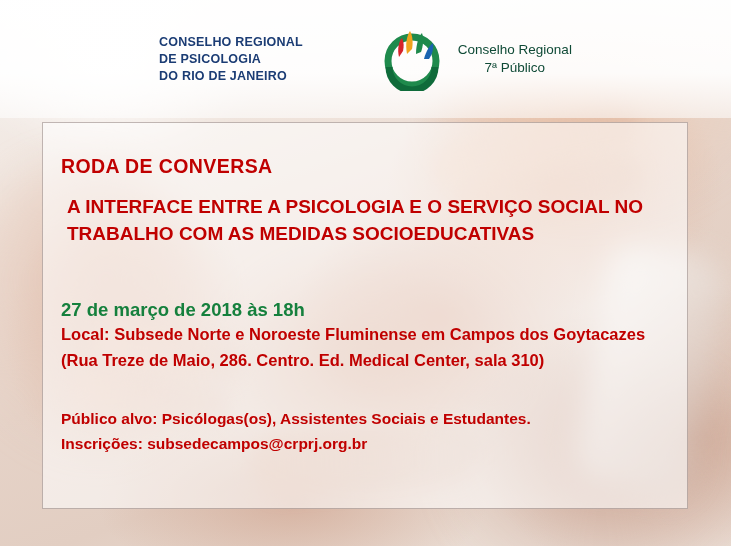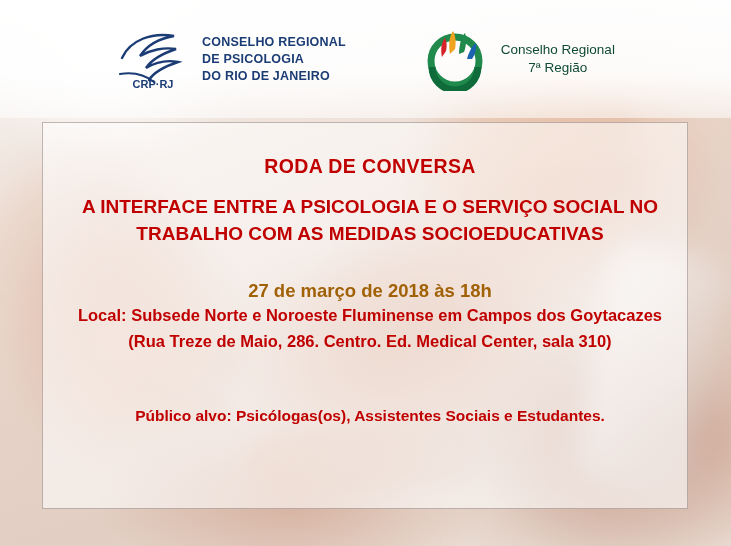--- a/index.html
+++ b/index.html
@@ -149,57 +149,56 @@
     position: absolute;
     left: 42px;
     top: 122px;
     width: 646px;
     height: 387px;
     border: 1px solid rgba(120,100,95,0.45);
     background: rgba(255,255,255,0.58);
     z-index: 4;
     box-sizing: border-box;
     padding: 22px 8px 0 18px;
-    text-align: center;
   }
 
   .t-title {
     color: #c00000;
     font-weight: bold;
     font-size: 19.5px;
     letter-spacing: .4px;
     margin-top: 10px;
   }
   .t-subject {
     color: #c00000;
     font-weight: bold;
     font-size: 19px;
     line-height: 1.42;
     margin-top: 16px;
     padding: 0 6px;
   }
   .t-date {
-    color: #a16207;
+    color: #15803d;
     font-weight: bold;
     font-size: 18.5px;
-    margin-top: 32px;
+    margin-top: 51px;
   }
   .t-local {
     color: #c00000;
     font-weight: bold;
     font-size: 16.5px;
     line-height: 1.6;
   }
   .t-local .line2 { display: block; }
   .t-audience {
     color: #c00000;
     font-weight: bold;
     font-size: 15.5px;
     line-height: 1.62;
-    margin-top: 48px;
+    margin-top: 32px;
   }
   .t-audience .line2 { display: block; }
 </style>
 </head>
 <body>
 
 <div class="poster">
 
   <div class="bg">
     <div class="bg-blur-5"></div>
@@ -212,59 +211,53 @@
     <div class="finger f3"></div>
     <div class="finger f4"></div>
     <div class="finger f5"></div>
     <div class="cuff"></div>
     <div class="white-band"></div>
   </div>
 
   <div class="header">
 
     <div class="logo-crp">
-      <div class="crp-mark">
-        <svg viewBox="0 0 74 62" width="74" height="62" aria-hidden="true">
-          <path d="M6 30 C14 12, 36 4, 58 8 C46 10, 32 16, 24 28 C34 22, 48 19, 60 21 C48 25, 36 31, 30 40 C40 34, 52 32, 62 34 C50 38, 38 44, 33 52" fill="none" stroke="#1b3c74" stroke-width="2.4" stroke-linecap="round"></path>
-          <path d="M4 46 C16 44, 28 46, 38 54" fill="none" stroke="#1b3c74" stroke-width="2.2" stroke-linecap="round"></path>
-          <text x="37" y="60" text-anchor="middle" font-family="Liberation Sans, sans-serif" font-size="11" font-weight="bold" fill="#1b3c74">CRP·RJ</text>
-        </svg>
-      </div>
       <div class="crp-text">CONSELHO REGIONAL
 DE PSICOLOGIA
 DO RIO DE JANEIRO</div>
     </div>
 
     <div class="logo-cress">
       <div class="cress-mark">
         <svg viewBox="0 0 70 64" width="70" height="64" aria-hidden="true">
           <circle cx="35" cy="34" r="24" fill="none" stroke="#1f8a4c" stroke-width="7"></circle>
           <path d="M12 40 a23 23 0 0 0 46 0" fill="none" stroke="#0f6b3a" stroke-width="7"></path>
           <g>
             <path d="M22 30 c-2-8 0-16 3-19 c2 4 2 9 1 13 z" fill="#d6232a"></path>
             <path d="M30 27 c-2-10 0-19 3-23 c3 5 3 13 2 18 z" fill="#f0a31e"></path>
             <path d="M39 27 c0-10 3-18 6-21 c2 6 1 14 -1 19 z" fill="#1f8a4c"></path>
             <path d="M47 32 c2-8 6-14 9-16 c1 5 -1 12 -4 16 z" fill="#1a63b0"></path>
           </g>
         </svg>
       </div>
       <div class="cress-text">
         <span class="l1">Conselho Regional</span>
-        <span class="l3">7ª Região</span>
+        <span class="l3">7ª Público</span>
       </div>
     </div>
 
   </div>
 
   <div class="panel">
     <div class="t-title">RODA DE CONVERSA</div>
     <div class="t-subject">A INTERFACE ENTRE A PSICOLOGIA E O SERVIÇO SOCIAL NO TRABALHO COM AS MEDIDAS SOCIOEDUCATIVAS</div>
     <div class="t-date">27 de março de 2018 às 18h</div>
     <div class="t-local">
       <span>Local: Subsede Norte e Noroeste Fluminense em Campos dos Goytacazes</span>
       <span class="line2">(Rua Treze de Maio, 286. Centro. Ed. Medical Center, sala 310)</span>
     </div>
     <div class="t-audience">
       <span>Público alvo: Psicólogas(os), Assistentes Sociais e Estudantes.</span>
+      <span class="line2">Inscrições: subsedecampos@crprj.org.br</span>
     </div>
   </div>
 
 </div>
 
 </body></html>

